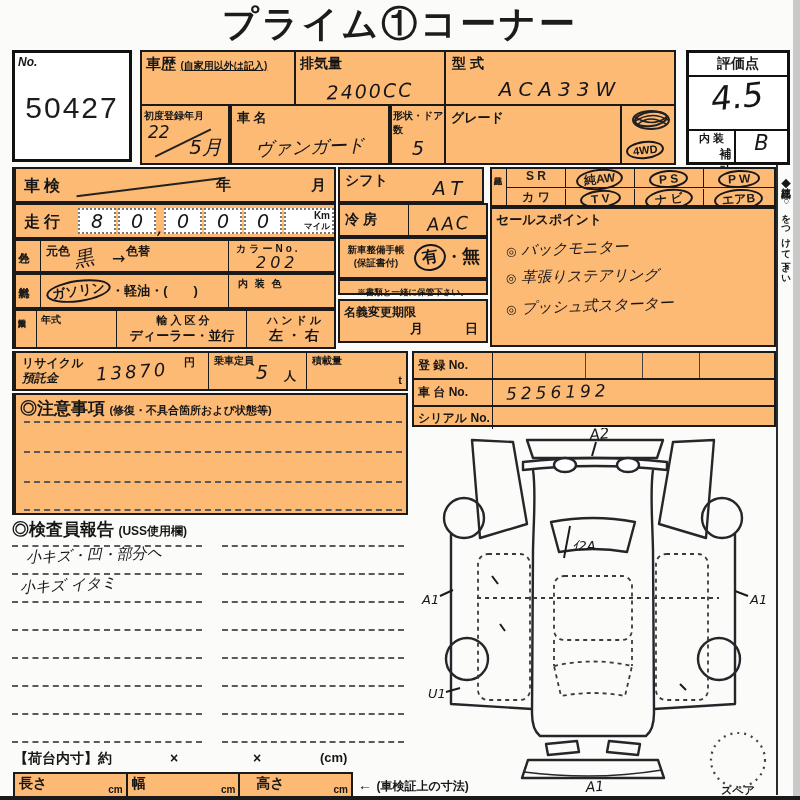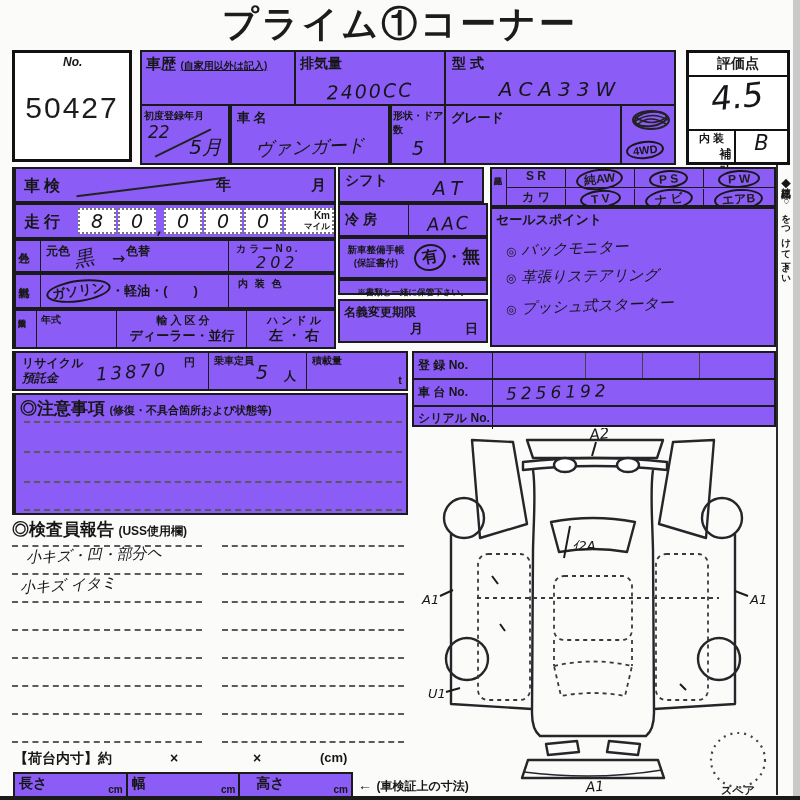--- a/index.html
+++ b/index.html
@@ -2,38 +2,38 @@
 <html><head>
 <meta charset="utf-8">
 <style>
   html,body{margin:0;padding:0;}
   body{
     width:800px;height:800px;position:relative;overflow:hidden;
     background:#fbfbf9;color:#1c1c1c;
     font-family:"Liberation Sans",sans-serif;
   }
   .abs{position:absolute;box-sizing:border-box;}
-  .b2{border:2px solid #1a1a1a;background:#8b5cf6;}
+  .b2{border:2px solid #1a1a1a;background:#fdba74;}
   .b3{border:3px solid #111;background:#fff;}
   .lbl{font-weight:bold;color:#161616;}
   .hw{font-family:"DejaVu Sans",sans-serif;font-style:italic;color:#15151a;}
   .vlab{writing-mode:vertical-rl;text-orientation:upright;font-weight:bold;line-height:1;}
   .dash{border-top:2px dashed #5a5a5a;height:0;}
   .dotcell{border:2px dotted #777;background:#fff;}
   .circ{display:inline-block;border:2px solid #17171c;border-radius:50%;transform:rotate(-6deg);}
   .tick{position:absolute;border-top:2px solid #222;}
   svg text{font-family:"DejaVu Sans",sans-serif;}
 </style>
 </head>
 <body>
 
 <div class="abs" style="left:0;top:2;width:800px;text-align:center;font-size:36px;font-weight:bold;letter-spacing:3px;">プライム①コーナー</div>
 
 <div class="abs b3" style="left:12px;top:50px;width:120px;height:112px;">
-  <span class="abs lbl" style="left:3px;top:2px;font-size:12px;font-style:italic;margin-left:45px;">No.</span>
+  <span class="abs lbl" style="left:3px;top:2px;font-size:12px;font-style:italic;">No.</span>
   <span class="abs" style="left:0;top:38px;width:100%;text-align:center;font-size:30px;letter-spacing:2px;">50427</span>
 </div>
 
 <div class="abs b2" style="left:140px;top:50px;width:156px;height:56px;">
   <span class="lbl" style="font-size:15px;margin:3px 0 0 4px;display:inline-block;">車歴</span>
   <span class="lbl" style="font-size:10px;text-decoration:underline;">(自家用以外は記入)</span>
 </div>
 
 <div class="abs b2" style="left:294px;top:50px;width:152px;height:56px;">
   <span class="abs lbl" style="left:4px;top:3px;font-size:14px;">排気量</span>

